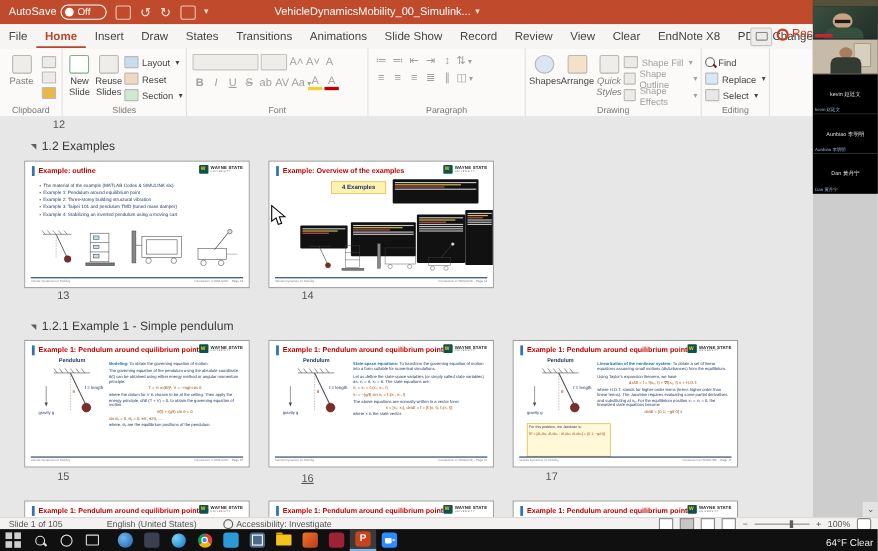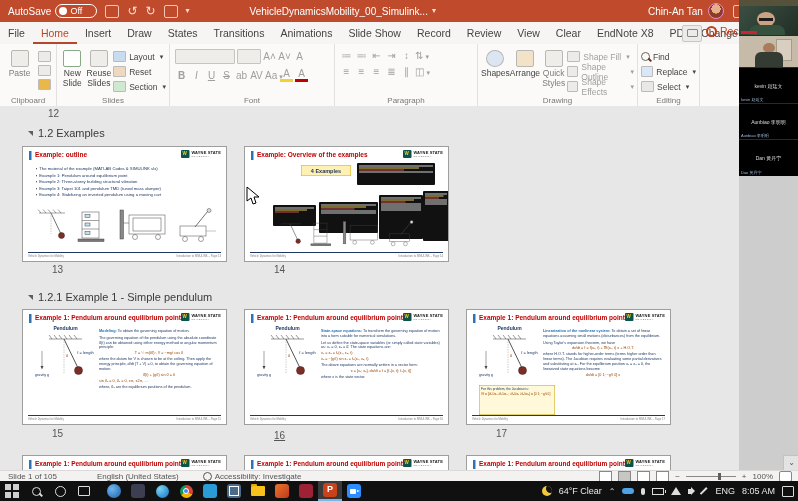--- a/index.html
+++ b/index.html
@@ -12,21 +12,21 @@
   .qat-ic{width:12px;height:11px;border:1px solid #f3c7b8;border-radius:2px;}
   .uglyph{font-size:12px;color:#f8ddd4;line-height:10px;}
   .search{position:absolute;left:398px;top:3px;width:228px;height:16px;background:#E9A48E;border:1px solid #d88b72;border-radius:3px;display:flex;align-items:center;color:#6B2B12;font-size:10px;gap:6px;padding-left:8px;box-sizing:border-box;}
   .mag{width:7px;height:7px;border:1.5px solid #6B2B12;border-radius:50%;position:relative;}
   .mag::after{content:"";position:absolute;left:6px;top:6px;width:4px;height:1.5px;background:#6B2B12;transform:rotate(45deg);}
   .user{position:absolute;left:648px;top:0;height:22px;display:flex;align-items:center;gap:5px;font-size:10px;color:#fff;}
   .avatar{width:14px;height:14px;border-radius:50%;background:radial-gradient(circle at 50% 35%,#e8b08a 0 40%,#8a3b2a 41%);border:1px solid #e8c;}
   
   .tabsrow{position:absolute;left:0;top:22px;width:798px;height:22px;background:#F7F5F3;display:flex;align-items:center;font-size:10.5px;color:#444;}
   .rtab{padding:0 8px;height:100%;display:flex;align-items:center;cursor:default;}
-  .rtab.active{color:#B7472A;font-weight:normal;box-shadow:inset 0 -2px 0 #B7472A;}
+  .rtab.active{color:#B7472A;font-weight:bold;box-shadow:inset 0 -2px 0 #B7472A;}
   .comment-btn{position:absolute;left:682px;top:25px;width:18px;height:15px;background:#EDEBE9;border:1px solid #C8C6C4;border-radius:2px;}
   .comment-btn::after{content:"";position:absolute;left:4px;top:3px;width:9px;height:6px;border:1px solid #888;border-radius:1px;}
   .record-btn{position:absolute;left:706px;top:25px;display:flex;align-items:center;gap:3px;color:#C43E1C;font-size:10.5px;}
   .rec-dot{width:7px;height:7px;border:2px solid #C43E1C;border-radius:50%;}
   
   .ribbon{position:absolute;left:0;top:44px;width:798px;height:62px;background:#FBFAF9;border-bottom:1px solid #D8D6D4;display:flex;}
   .rgroup{height:100%;border-right:1px solid #E3E1DF;position:relative;box-sizing:border-box;padding:4px 3px 12px 3px;}
   .glabel{position:absolute;bottom:1px;left:0;right:0;text-align:center;font-size:8px;color:#7A7874;}
   .bigbtn{display:inline-flex;flex-direction:column;align-items:center;font-size:8.5px;color:#7f7d7a;width:34px;vertical-align:top;text-align:center;line-height:1.15;gap:2px;padding-top:2px;}
   .bigbtn.en{color:#444;}
@@ -111,21 +111,21 @@
   .ppt{position:relative;}
   .ppt::after{content:"P";color:#fff;font-size:9px;font-weight:bold;position:absolute;left:4px;top:1px;}
   .pptwrap{background:#3a3a3a;border-bottom:2px solid #76B9ED;box-sizing:border-box;}
   .zoomapp{position:relative;}
   .zoomapp::after{content:"";position:absolute;left:3px;top:4.5px;width:6px;height:5px;background:#fff;border-radius:1px;}
   .zoomapp::before{content:"";position:absolute;left:9.5px;top:5.5px;border-left:3px solid #fff;border-top:1.5px solid transparent;border-bottom:1.5px solid transparent;}
   .folder{width:14px;height:10px;background:#F8C21C;border-radius:1px;position:relative;}
   .folder::before{content:"";position:absolute;left:0;top:-2px;width:6px;height:2px;background:#E3A900;border-radius:1px 1px 0 0;}
   .grid2{position:relative;}
   .grid2::after{content:"";position:absolute;left:2px;top:2px;right:2px;bottom:2px;border:1px solid #fff;}
-  .tray{position:absolute;right:4px;top:0;height:20px;display:flex;align-items:center;gap:7px;color:#e8e8e8;font-size:9px;}
+  .tray{position:absolute;right:4px;top:0;height:20px;display:flex;align-items:flex-start;gap:7px;color:#e8e8e8;font-size:9px;flex-direction:column;}
   .moon{width:10px;height:10px;border-radius:50%;background:#F5C83B;position:relative;overflow:hidden;}
   .moon::after{content:"";position:absolute;left:4px;top:-2px;width:9px;height:9px;border-radius:50%;background:#101010;}
   .cloudw{width:12px;height:6px;background:#4FA3E3;border-radius:4px;}
   .micw{width:4px;height:7px;background:#ddd;border-radius:2px;}
   .batt{width:10px;height:5px;border:1px solid #ddd;position:relative;}
   .batt::after{content:"";position:absolute;right:-3px;top:1px;width:1.5px;height:3px;background:#ddd;}
   .wifi{width:0;height:0;border-left:5px solid transparent;border-right:5px solid transparent;border-bottom:8px solid #ddd;}
   .spk{width:4px;height:5px;background:#ddd;position:relative;}
   .spk::after{content:"";position:absolute;left:3px;top:-1.5px;border-left:4px solid #ddd;border-top:4px solid transparent;border-bottom:4px solid transparent;}
   .pen{width:9px;height:1.5px;background:#ddd;transform:rotate(-45deg);}
@@ -156,25 +156,20 @@
     </div>
   <div class="tb-item">
       <span class="qat-ic"></span>
     </div>
   <div class="tb-item">
       <span class="uglyph" style="font-size:8px;">▾</span>
     </div>
   <div class="tb-item" style="margin-left:60px;">
     <span>VehicleDynamicsMobility_00_Simulink...</span>
     <span class="uglyph" style="font-size:8px;">▾</span>
-  </div>
-  <div class="user">
-    <span>Chin-An Tan</span>
-    <span class="avatar"></span>
-    <span class="qat-ic" style="margin-left:4px;"></span>
   </div>
 </div>
 
 <div class="tabsrow">
   <span class="rtab">File</span>
   <span class="rtab active">Home</span>
   <span class="rtab">Insert</span>
   <span class="rtab">Draw</span>
   <span class="rtab">States</span>
   <span class="rtab">Transitions</span>
@@ -282,21 +277,21 @@
   <div class="rgroup" style="width:160px;">
     <div style="display:flex;">
       <div class="bigbtn en" style="width:30px;">
         <span class="ic16" style="border-radius:50%;background:#DCE6F2;"></span>
         <span>Shapes</span>
       </div>
       <div class="bigbtn en" style="width:34px;">
         <span class="ic16" style="background:#F2E2C8;"></span>
         <span>Arrange</span>
       </div>
-      <div class="bigbtn" style="width:32px;">
+      <div class="bigbtn" style="width:32px;font-style:italic;">
         <span class="ic16"></span>
         <span>Quick Styles</span>
       </div>
       <div style="display:flex;flex-direction:column;gap:2px;margin-top:2px;">
         <span class="smallbtn dis dd">
             <span class="mini"></span>
             <span>Shape Fill</span>
           </span>
         <span class="smallbtn dis dd">
             <span class="mini"></span>

